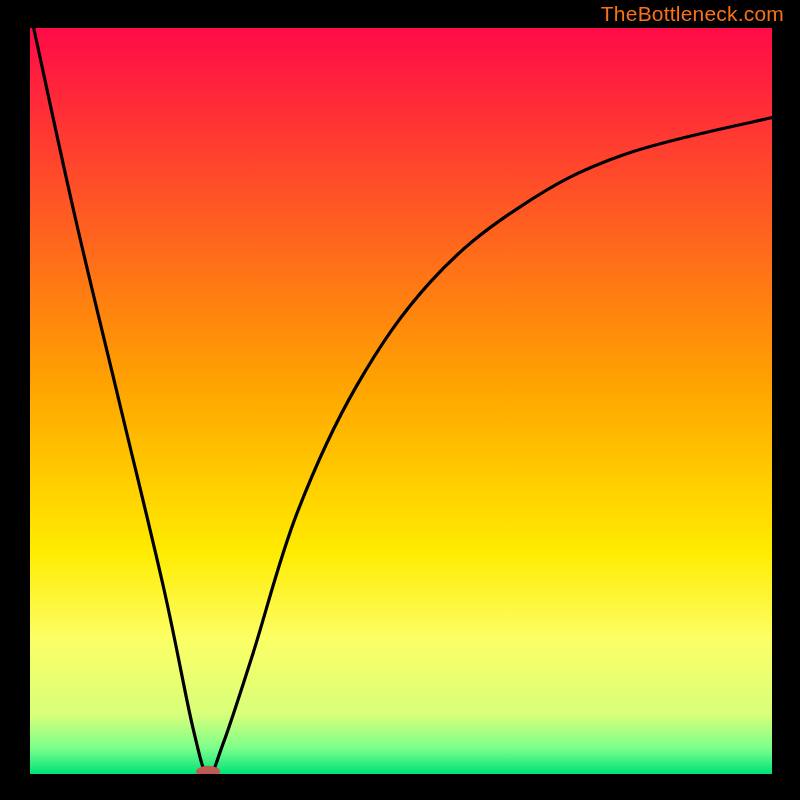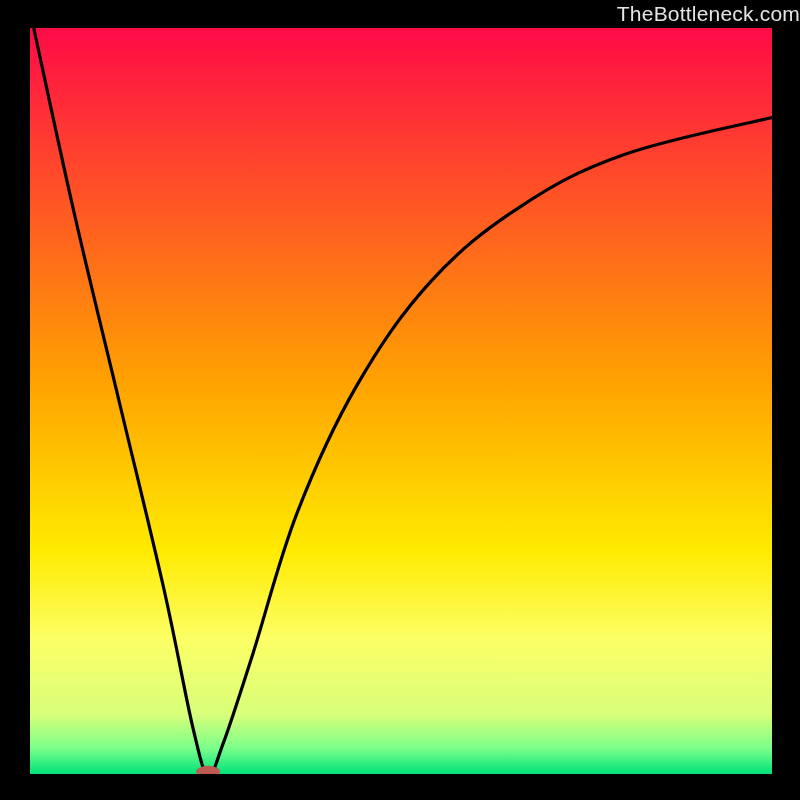--- a/index.html
+++ b/index.html
@@ -12,22 +12,22 @@
     font-family: Arial, Helvetica, sans-serif;
   }
   .stage {
     position: relative;
     width: 800px;
     height: 800px;
   }
   .watermark {
     position: absolute;
     top: 2px;
-    right: 0;
-    color: #e5e5e5;
+    right: 16px;
+    color: #f97316;
     font-size: 21px;
     font-weight: 400;
     letter-spacing: 0.2px;
     z-index: 20;
   }
   svg {
     position: absolute;
     top: 0;
     left: 0;
   }

